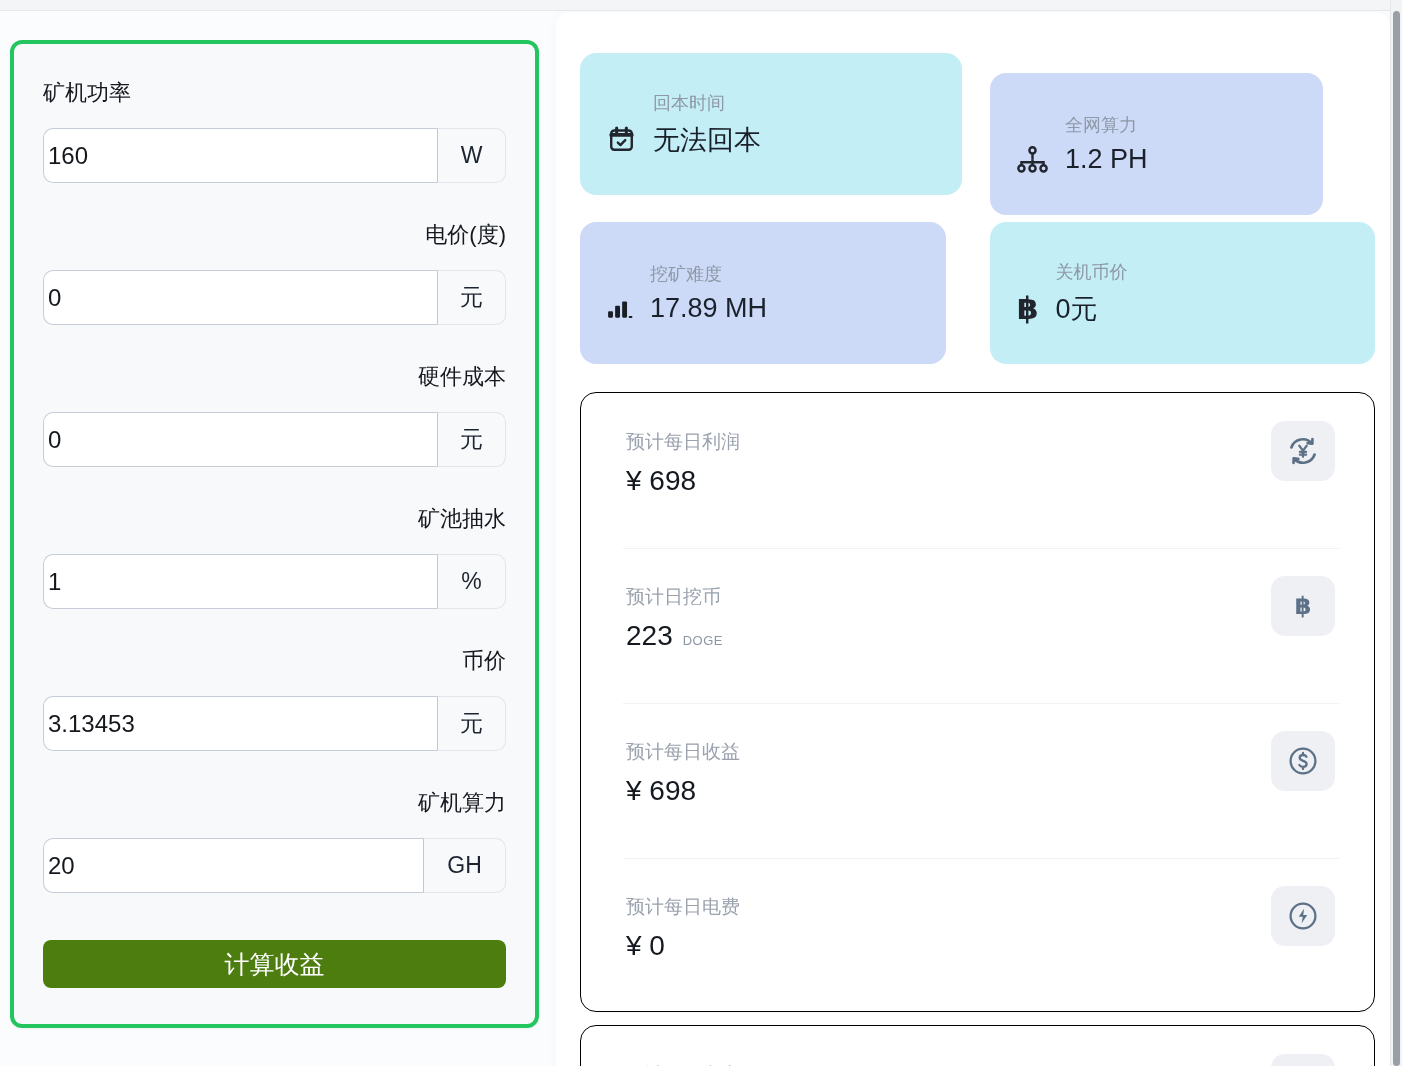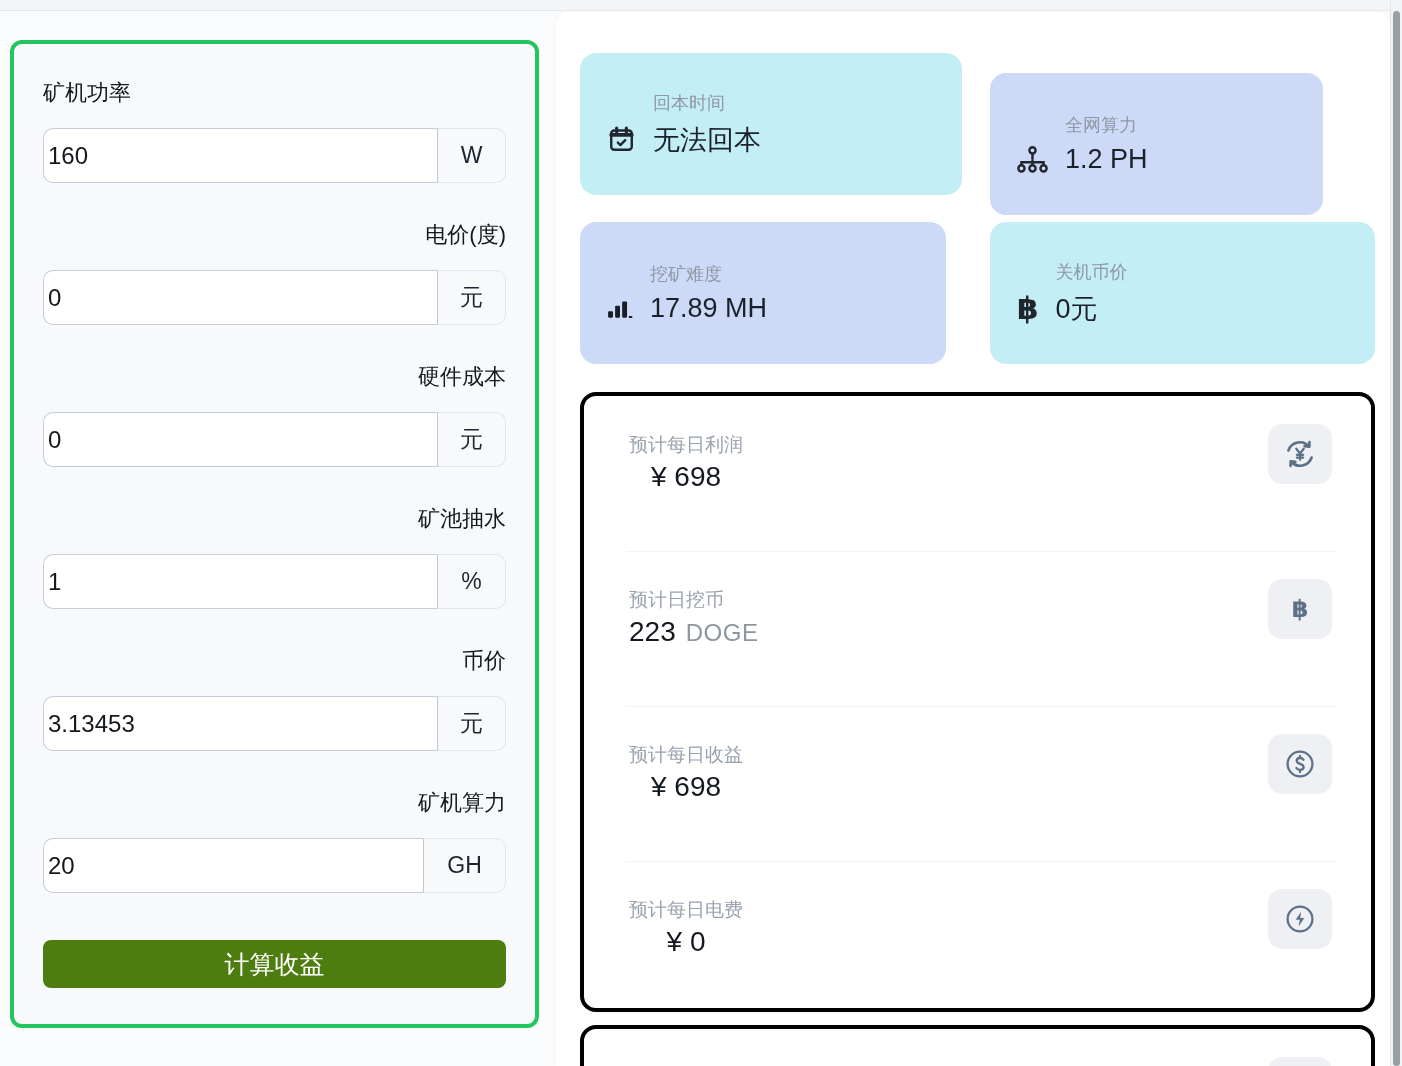--- a/index.html
+++ b/index.html
@@ -42,30 +42,30 @@
   .stat4 { left:990px; top:222px; width:385px; }
   .stat-grid { display:grid; grid-template-columns:auto auto; justify-content:start;
     column-gap:17px; align-items:center; }
   .stat-label { grid-column:2; font-size:18px; color:#8e98a6; margin-bottom:7px; }
   .stat-icon { grid-column:1; grid-row:2; display:flex; align-items:center; }
   .stat-value { grid-column:2; grid-row:2; font-size:27px; color:#1b212b; }
   .baht { font-size:31px; font-weight:bold; color:#21262e; line-height:1; }
 
   
   .res-card { position:absolute; left:580px; width:795px; background:#fff;
-    border:4px solid #000000; border-radius:16px; box-shadow:0 1px 2px rgba(30,40,60,.03); }
+    border:1px solid #000000; border-radius:16px; box-shadow:0 1px 2px rgba(30,40,60,.03); }
   .res-card.first { top:392px; height:620px; }
   .res-card.second { top:1025px; height:220px; }
   .res-row { position:relative; height:155px; }
   .res-row + .res-row::before { content:""; position:absolute; left:42px; right:35px; top:0;
     height:1px; background:#f0f2f5; }
   .res-text { position:absolute; left:45px; top:36px; }
   .res-label { font-size:19px; color:#9aa2ae; }
-  .res-value { font-size:28px; color:#14181f; margin-top:3px; display:flex; align-items:baseline;justify-content:center; }
-  .res-unit { font-size:24px; color:#8c96a2; margin-left:10px; letter-spacing:.5px; }
+  .res-value { font-size:28px; color:#14181f; margin-top:10px; display:flex; align-items:baseline; }
+  .res-unit { font-size:13px; color:#8c96a2; margin-left:10px; letter-spacing:.5px; }
   .icon-box { position:absolute; right:39px; top:28px; width:64px; height:60px;
     border-radius:14px; background:#eef0f4; display:flex; align-items:center; justify-content:center; }
   .icon-box .baht2 { font-size:24px; font-weight:bold; color:#5c7187; }
 
   
   .scroll-track { position:absolute; right:0; top:0; width:12px; height:1066px;
     background:#f2f3f4; border-left:1px solid #e4e5e7; z-index:9; }
   .scroll-thumb { position:absolute; left:2px; right:2px; top:11px; bottom:0;
     background:#999fa6; border-radius:4px; }
 </style>

